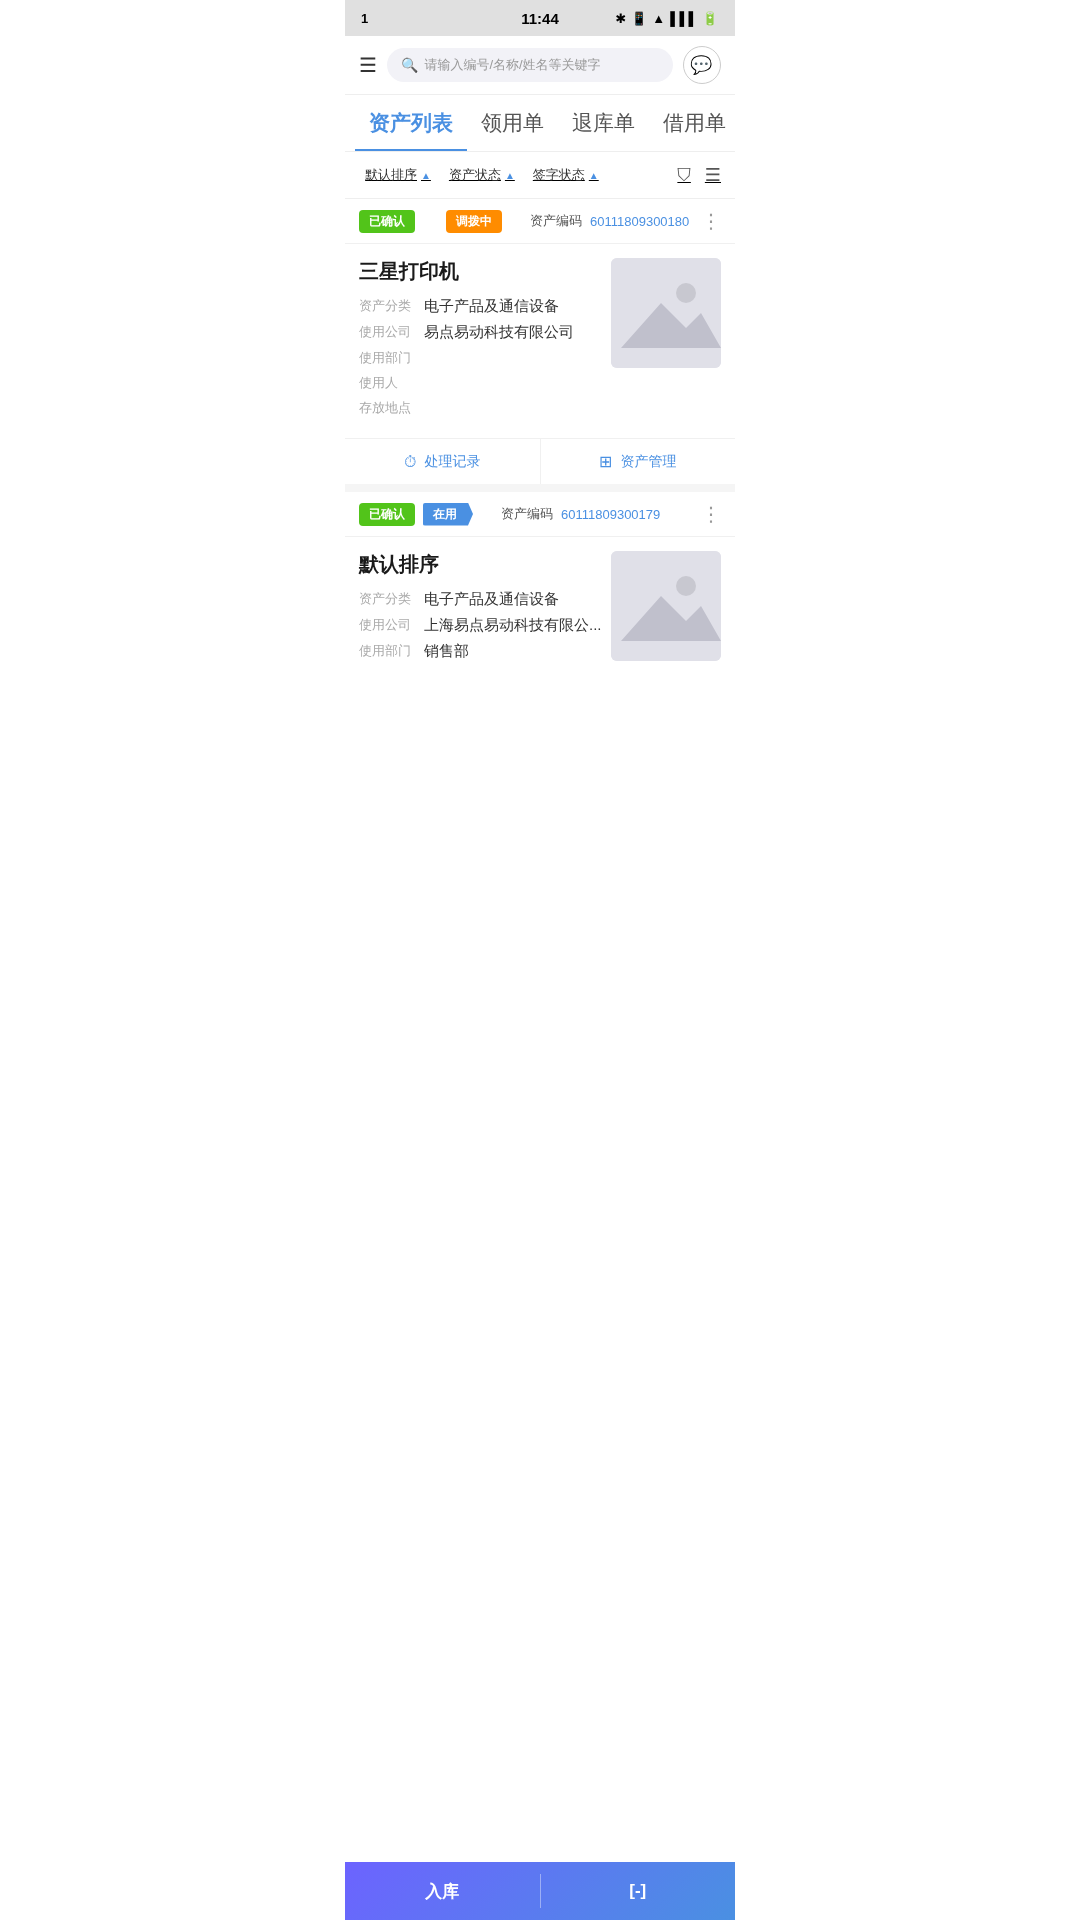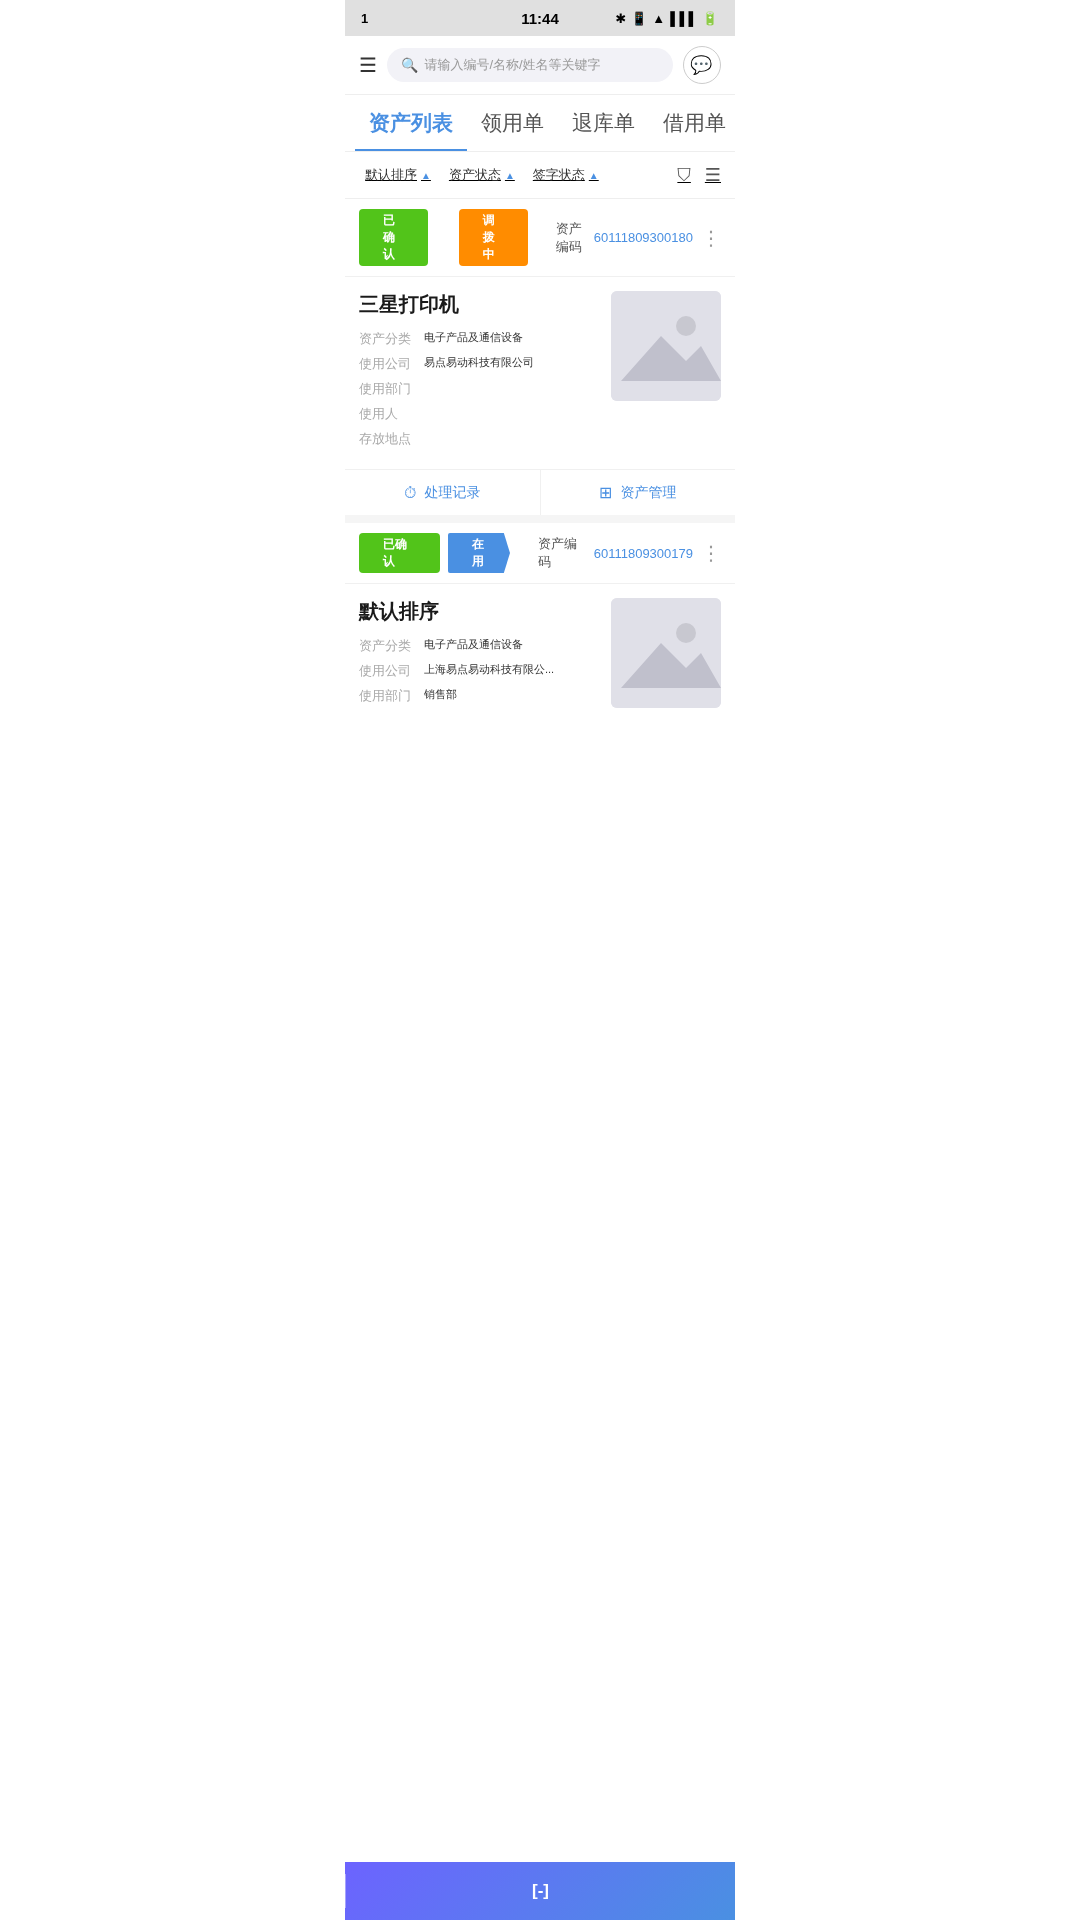--- a/index.html
+++ b/index.html
@@ -152,21 +152,21 @@
       margin-bottom: 8px;
     }
     .card-header {
       display: flex;
       align-items: center;
       padding: 10px 14px;
       gap: 8px;
       border-bottom: 1px solid #f0f0f0;
     }
     .badge {
-      padding: 3px 24px;
+      padding: 3px 10px;
       border-radius: 4px;
       font-size: 12px;
       font-weight: 600;
       color: #fff;
     }
     .badge-confirmed { background: #52c41a; }
     .badge-transfer { background: #ff8c00; margin-left: 23px; }
     .badge-inuse { background: #4a90e2; clip-path: polygon(0 0, 90% 0, 100% 50%, 90% 100%, 0 100%); padding-right: 16px; border-radius: 2px; }
     .card-asset-code-label { font-size: 13px; color: #555; margin-left: 20px; }
     .card-asset-code-val { font-size: 13px; color: #4a90e2; }
@@ -189,21 +189,21 @@
       align-items: flex-start;
       margin-bottom: 7px;
     }
     .info-label {
       font-size: 13px;
       color: #aaa;
       min-width: 65px;
       flex-shrink: 0;
     }
     .info-value {
-      font-size: 11px;
+      font-size: 15px;
       color: #333;
     }
     .card-image {
       width: 110px;
       height: 110px;
       background: #e8e8ee;
       border-radius: 6px;
       display: flex;
       align-items: center;
       justify-content: center;
@@ -415,15 +415,16 @@
           <circle cx="75" cy="35" r="10" fill="#c8c8d0"></circle>
           <polygon points="10,90 50,45 75,70 90,55 110,90" fill="#c0c0cc"></polygon>
         </svg>
       </div>
     </div>
   </div>
 
 </div>
 
 <div class="bottom-bar">
+  <div class="bottom-btn">入库</div>
   <div class="bottom-divider"></div>
   <div class="bottom-btn">[-]</div>
 </div>
 
 </body></html>

